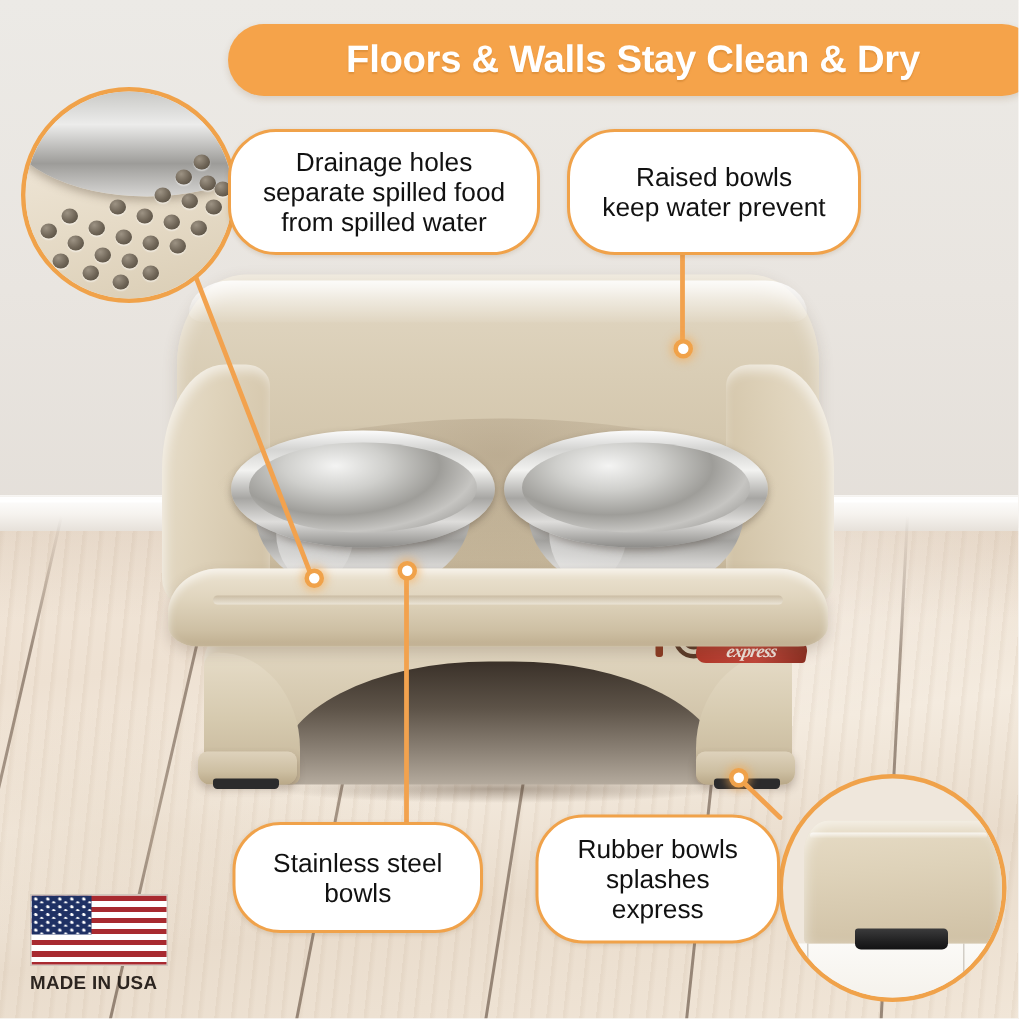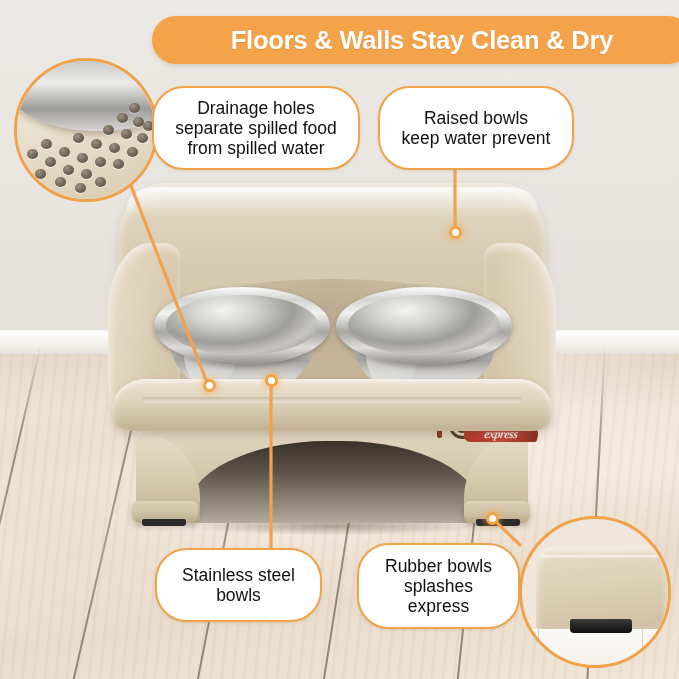--- a/index.html
+++ b/index.html
@@ -678,14 +678,22 @@
   </div>
 
   <div id="callout-feet" class="callout">
     <div class="ct">
       <div>Rubber bowls</div>
       <div>splashes</div>
       <div>express</div>
     </div>
   </div>
 
+  <div id="made-in-usa">
+    <div class="flag">
+      <div class="flag-stripes"></div>
+      <div class="flag-canton"></div>
+      <div class="flag-stars"></div>
+    </div>
+    <div id="usa-label">MADE IN USA</div>
+  </div>
 
 </div>
 
 </body></html>

